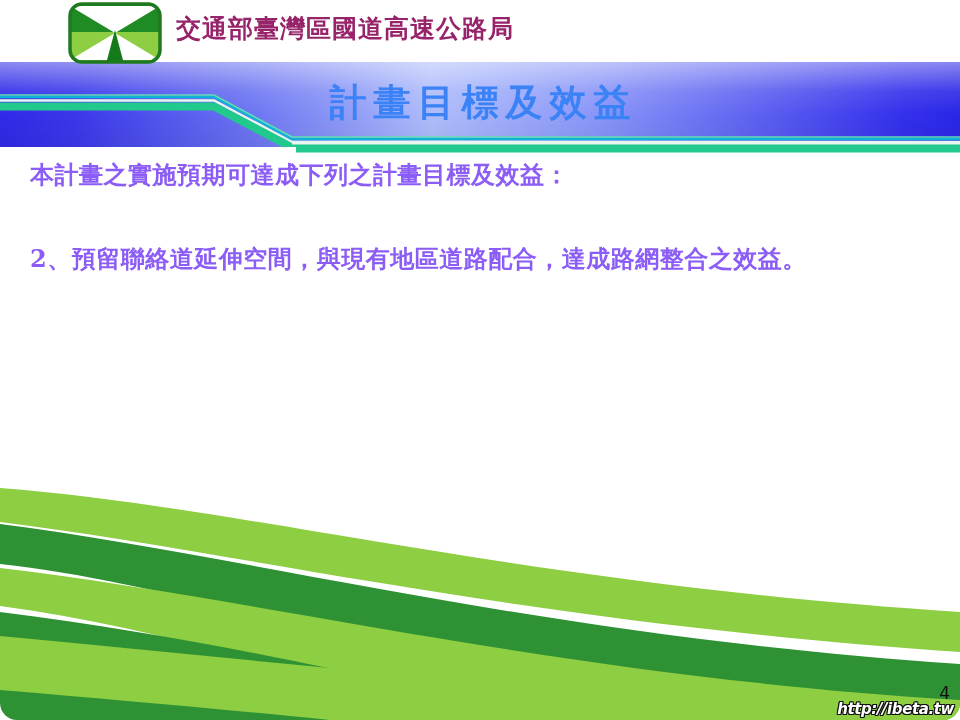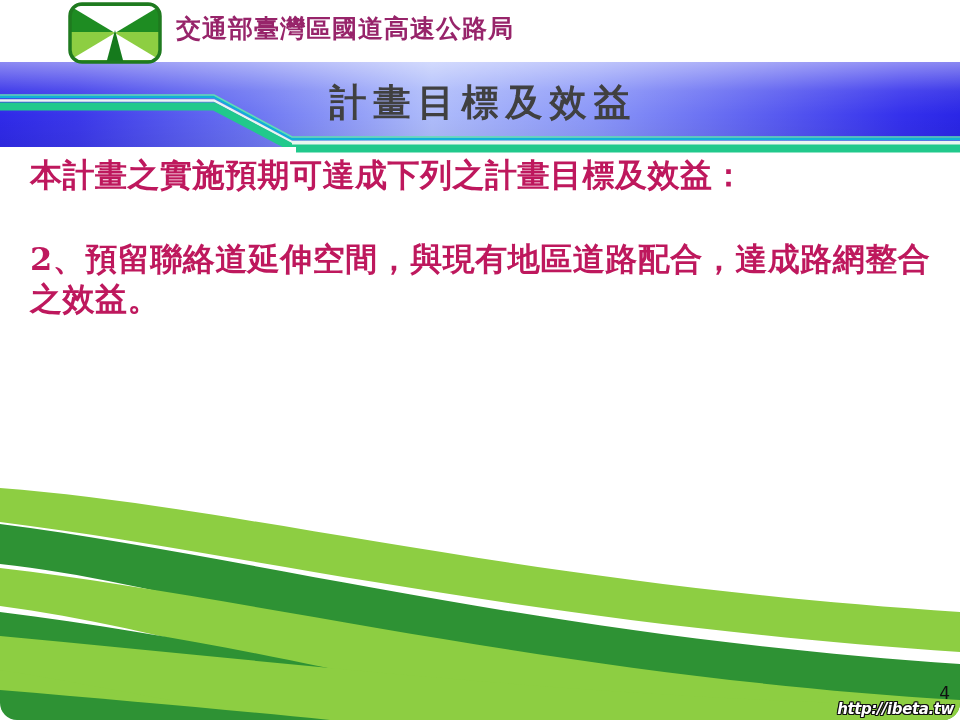--- a/index.html
+++ b/index.html
@@ -89,36 +89,36 @@
   #slide-title {
     position: absolute;
     left: 0;
     top: 16px;
     width: 960px;
     text-align: center;
     font-family: "DejaVu Serif", "Liberation Serif", serif;
     font-size: 37px;
     font-weight: bold;
     letter-spacing: 7px;
-    color: #404040;
+    color: #3b82f6;
     text-indent: 7px;
     z-index: 4;
     white-space: nowrap;
   }
 
   
   #content {
     position: absolute;
     left: 30px;
     top: 155px;
     width: 905px;
     z-index: 5;
-    color: #be185d;
-    font-family: "DejaVu Serif", "Liberation Serif", serif;
-    font-size: 32px;
+    color: #8b5cf6;
+    font-family: "DejaVu Serif", "Liberation Serif", serif;
+    font-size: 24px;
     font-weight: bold;
     line-height: 40px;
     letter-spacing: 0.5px;
   }
   .para {
     margin: 0 0 44px 0;
   }
   .para:last-child { margin-bottom: 8px; }
 
   

